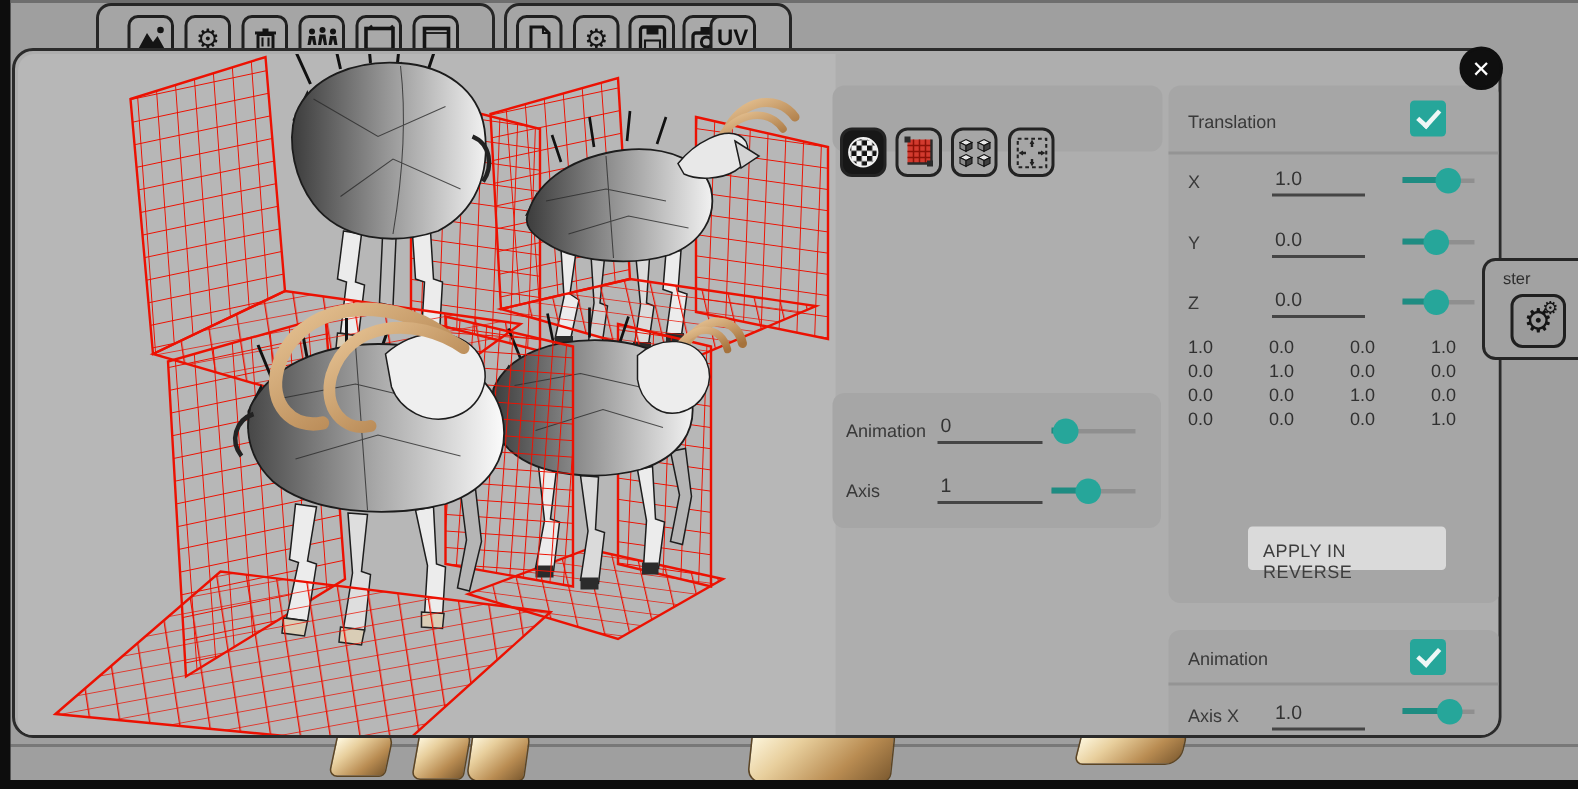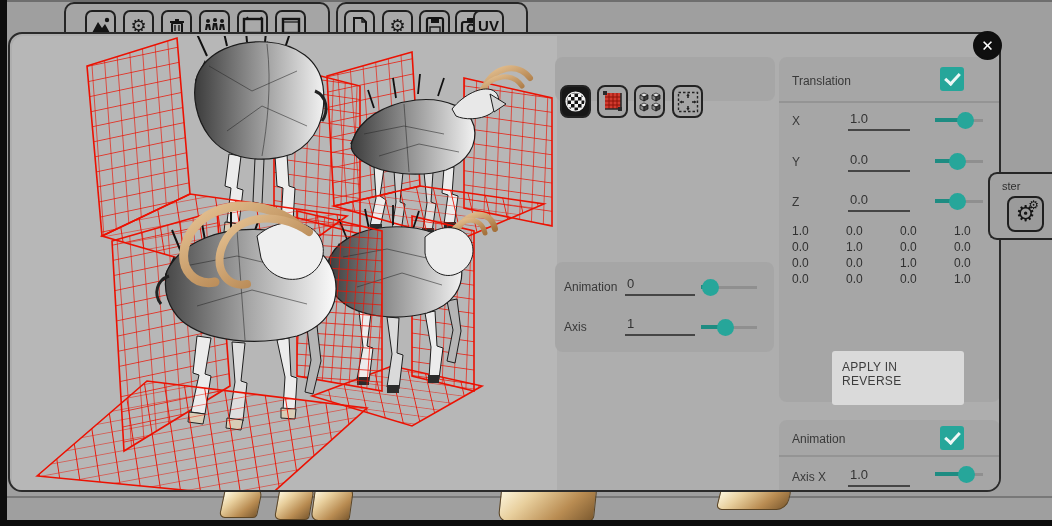--- a/index.html
+++ b/index.html
@@ -378,21 +378,21 @@
     <span class="mcell r1 c3">0.0</span>
     <span class="mcell r2 c0">0.0</span>
     <span class="mcell r2 c1">0.0</span>
     <span class="mcell r2 c2">1.0</span>
     <span class="mcell r2 c3">0.0</span>
     <span class="mcell r3 c0">0.0</span>
     <span class="mcell r3 c1">0.0</span>
     <span class="mcell r3 c2">0.0</span>
     <span class="mcell r3 c3">1.0</span>
 
-    <div class="abtn" style="top:317px;height:54px;">APPLY IN REVERSE</div>
+    <div class="abtn" style="top:317px;height:29px;">APPLY IN REVERSE</div>
 
     <div class="panel" style="left:769px;top:386px;width:221px;height:86px;"></div>
     <span class="lbl" style="left:782px;top:398px;">Animation</span>
     <div class="cbx" style="left:930px;top:392px;"></div>
     <div class="divider" style="left:769px;top:421px;width:221px;"></div>
     <span class="lbl" style="left:782px;top:436px;">Axis X</span>
     <span class="ufield" style="left:838px;top:433px;width:62px;">1.0</span>
     <div class="slider" style="left:925px;top:431px;">
       <div class="track"></div>
         <div class="fill" style="width: 64%;"></div>

